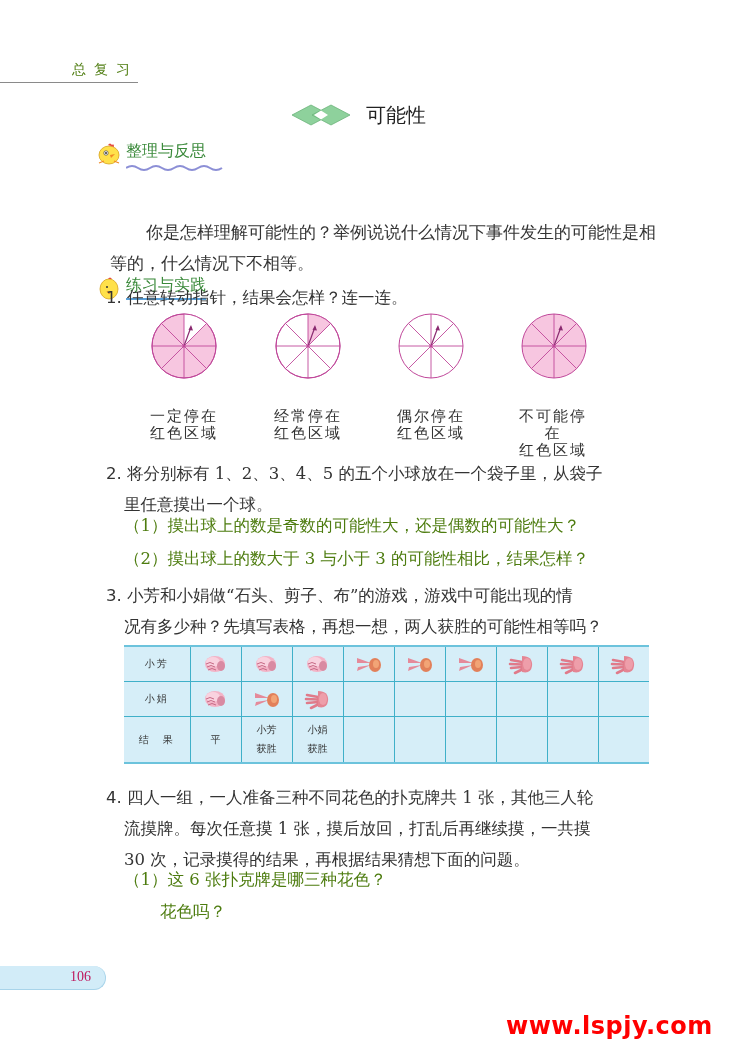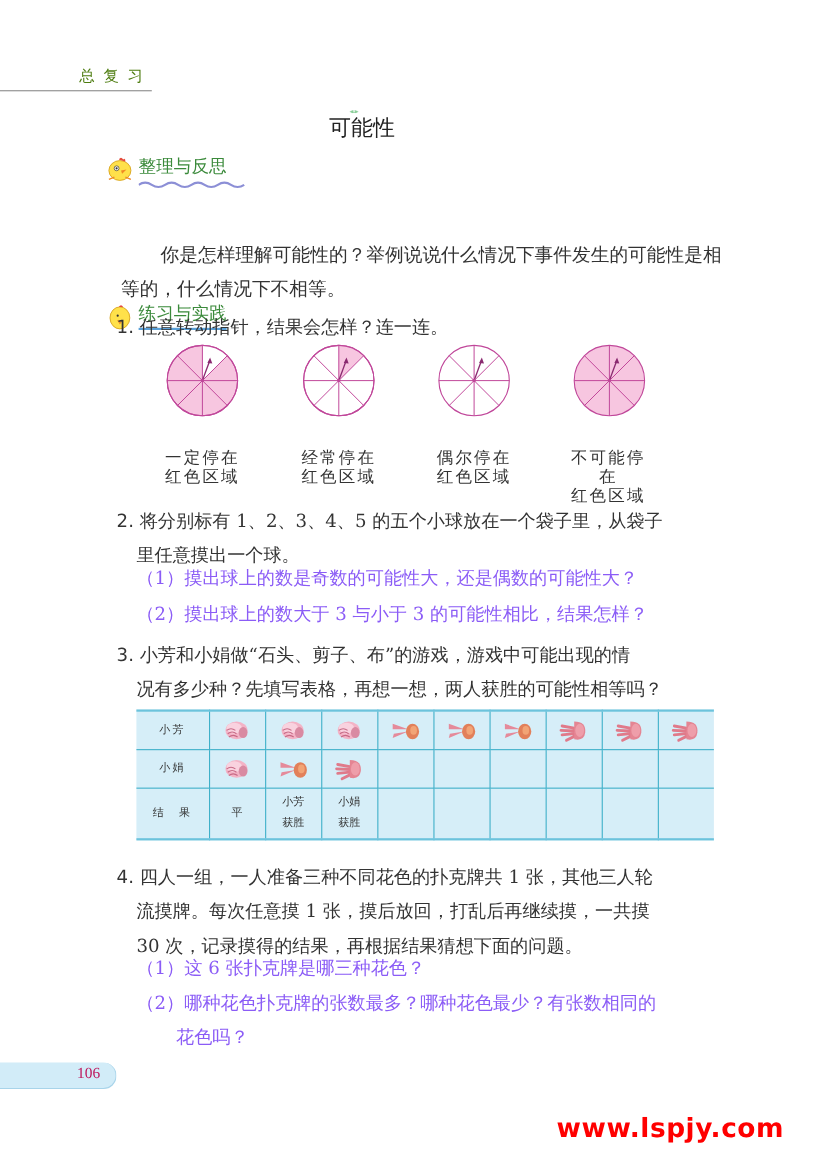--- a/index.html
+++ b/index.html
@@ -2,39 +2,39 @@
 <html><head>
 <meta charset="utf-8">
 <style>
   * { box-sizing: border-box; margin: 0; padding: 0; }
   html, body { width: 740px; height: 1047px; background: #ffffff; overflow: hidden; }
   body { position: relative; font-family: "DejaVu Serif", "Liberation Serif", serif; color: #2b2b2b; }
 
   .running-header { position: absolute; left: 0; top: 55px; width: 138px; height: 28px; border-bottom: 1px solid #8a8a8a; }
   .running-header span { position: absolute; right: 0; top: 6px; font-size: 14px; letter-spacing: 8px; color: #4d7c0f; }
 
-  .section-title { position: absolute; left: 292px; top: 100px; height: 30px; display: flex; align-items: center; flex-direction: column; }
+  .section-title { position: absolute; left: 292px; top: 100px; height: 30px; display: flex; align-items: center; }
   .section-title svg { margin-right: 14px; }
   .section-title .t { font-family: "DejaVu Sans", "Liberation Sans", sans-serif; font-size: 20px; color: #222; }
 
   .subhead { position: absolute; display: flex; align-items: flex-end; }
   .subhead .chick { width: 26px; height: 26px; margin-right: 4px; }
   .subhead .label { font-family: "DejaVu Sans", "Liberation Sans", sans-serif; font-size: 16px; color: #3b8a3b; padding-bottom: 4px; position: relative; }
   .subhead.review { left: 96px; top: 140px; }
   .subhead.practice { left: 96px; top: 246px; }
   .subhead.practice .label { border-bottom: 2px solid #5aa0d8; padding-bottom: 2px; margin-top: 29px; }
   .wavy { position: absolute; left: 0; bottom: -6px; }
 
   .para { position: absolute; font-size: 17px; line-height: 31px; color: #333; }
   .intro { left: 110px; top: 180px; width: 548px; text-indent: 36px; margin-top: 37px; }
 
   .q { position: absolute; left: 106px; font-size: 16.5px; line-height: 31px; color: #333; width: 555px; }
   .q .num { font-family: "DejaVu Sans", "Liberation Sans", sans-serif; }
   .q .cont { padding-left: 18px; display: block; }
-  .sub { position: absolute; left: 124px; font-size: 16.5px; line-height: 31px; color: #8b5cf6; width: 540px; }
+  .sub { position: absolute; left: 124px; font-size: 16.5px; line-height: 31px; color: #4d7c0f; width: 540px; }
   .sub .cont { padding-left: 36px; display: block; }
 
   .spinners { position: absolute; top: 312px; left: 150px; width: 440px; height: 70px; }
   .spinner { position: absolute; top: 0; width: 68px; height: 68px; }
   .spinner-caption { position: absolute; top: 408px; width: 80px; text-align: center; font-size: 15px; line-height: 17px; color: #333; letter-spacing: 2px; }
 
   .rps-table { position: absolute; left: 124px; top: 645px; border-collapse: collapse; background: #d6eef8; border-top: 2px solid #6cc3dc; border-bottom: 2px solid #6cc3dc; }
   .rps-table td { border: 1px solid #3fb0c9; text-align: center; vertical-align: middle; font-size: 10px; line-height: 19px; color: #333; }
   .rps-table tr td:first-child { border-left: none; }
   .rps-table tr td:last-child { border-right: none; }
@@ -285,20 +285,19 @@
   </table>
 
 <div class="q" style="top:782px;">
   <span class="num">4.</span>
   <span>四人一组，一人准备三种不同花色的扑克牌共 1 张，其他三人轮</span>
   <span class="cont">流摸牌。每次任意摸 1 张，摸后放回，打乱后再继续摸，一共摸</span>
   <span class="cont">30 次，记录摸得的结果，再根据结果猜想下面的问题。</span>
 </div>
 <div class="sub" style="top:864px;">（1）这 6 张扑克牌是哪三种花色？</div>
 <div class="sub" style="top:896px;">
-  <span>（2）哪种花色扑克牌的张数最多？哪种花色最少？有张数相同的</span>
   <span class="cont">花色吗？</span>
 </div>
 
 <div class="page-tab">
   <span>106</span>
 </div>
 <div class="watermark">www.lspjy.com</div>
 
 </body></html>

